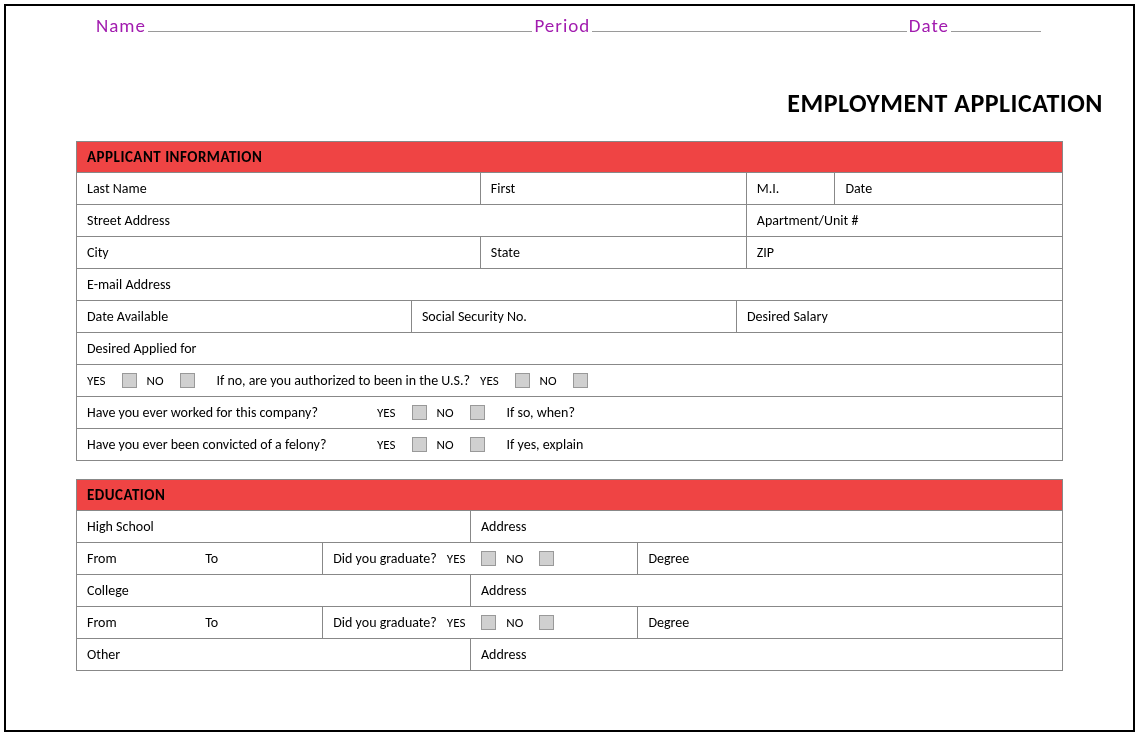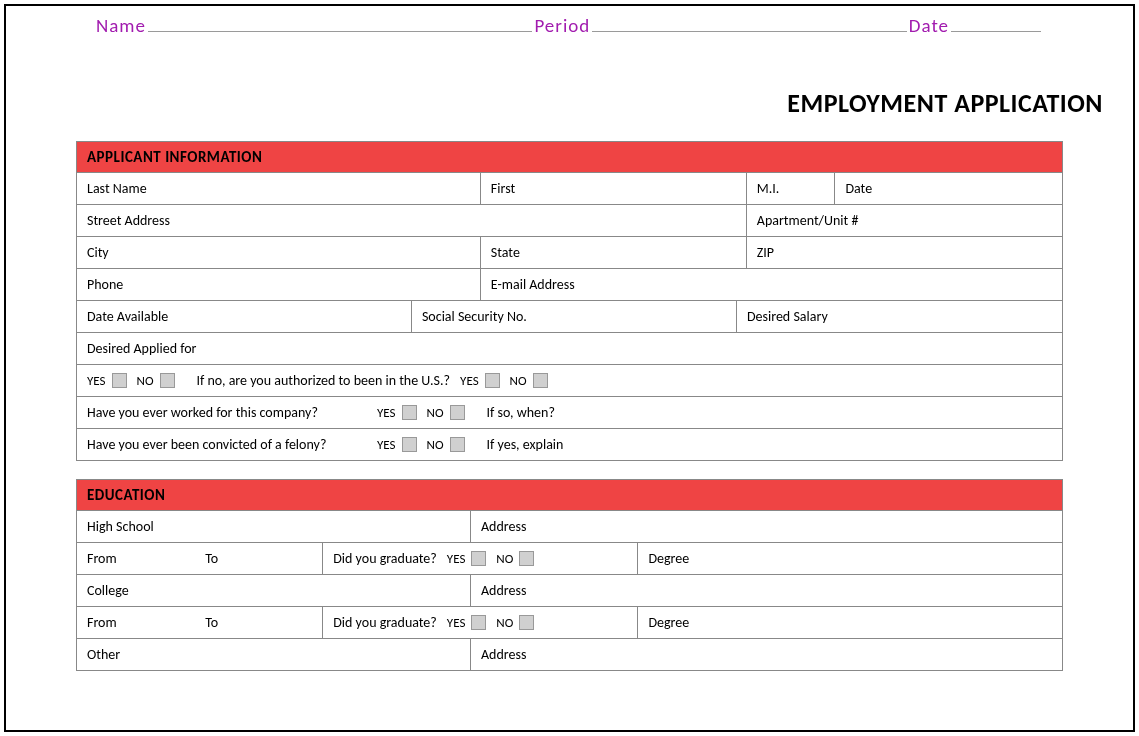--- a/index.html
+++ b/index.html
@@ -13,21 +13,21 @@
     .hl-period { flex: 1.8; }
     .hl-date { width: 90px; flex: 0 0 90px; }
     .title { text-align: right; font-weight: 800; font-size: 26px; letter-spacing: 0.5px; margin-bottom: 22px; }
     .section { margin: 0 40px 18px 40px; border: 1px solid #888; border-bottom: none; }
     .section-head { background: #ef4444; font-weight: 700; font-size: 15px; padding: 6px 10px; border-bottom: 1px solid #888; letter-spacing: 0.5px; }
     .row { display: flex; border-bottom: 1px solid #888; }
     .cell { padding: 7px 10px; font-size: 14px; border-right: 1px solid #888; display: flex; align-items: center; }
     .cell:last-child { border-right: none; }
     .qrow { padding: 7px 10px; font-size: 14px; border-bottom: 1px solid #888; display: flex; align-items: center; gap: 10px; }
     .q-label { min-width: 280px; }
-    .yesno { display: inline-flex; align-items: center; gap: 6px; }
+    .yesno { display: inline-flex; align-items: center; gap: 16px; }
     .yesno-label { font-size: 13px; }
     .checkbox { width: 15px; height: 15px; background: #d0d0d0; border: 1px solid #999; display: inline-block; }
     .qtext { margin-left: 12px; }
     .w-ln { flex: 0 0 41%; }
     .w-first { flex: 0 0 27%; }
     .w-mi { flex: 0 0 9%; }
     .w-date { flex: 1; }
     .w-street { flex: 0 0 68%; }
     .w-apt { flex: 1; }
     .w-city { flex: 0 0 41%; }
@@ -74,21 +74,20 @@
     <div class="row">
       <div class="cell w-street">Street Address</div>
       <div class="cell w-apt">Apartment/Unit #</div>
     </div>
     <div class="row">
       <div class="cell w-city">City</div>
       <div class="cell w-state">State</div>
       <div class="cell w-zip">ZIP</div>
     </div>
     <div class="row">
-      <div class="cell w-phone">Phone</div>
       <div class="cell w-email">E-mail Address</div>
     </div>
     <div class="row">
       <div class="cell w-da">Date Available</div>
       <div class="cell w-ssn">Social Security No.</div>
       <div class="cell w-sal">Desired Salary</div>
     </div>
     <div class="row">
       <div class="cell w-full">Desired Applied for</div>
     </div>

